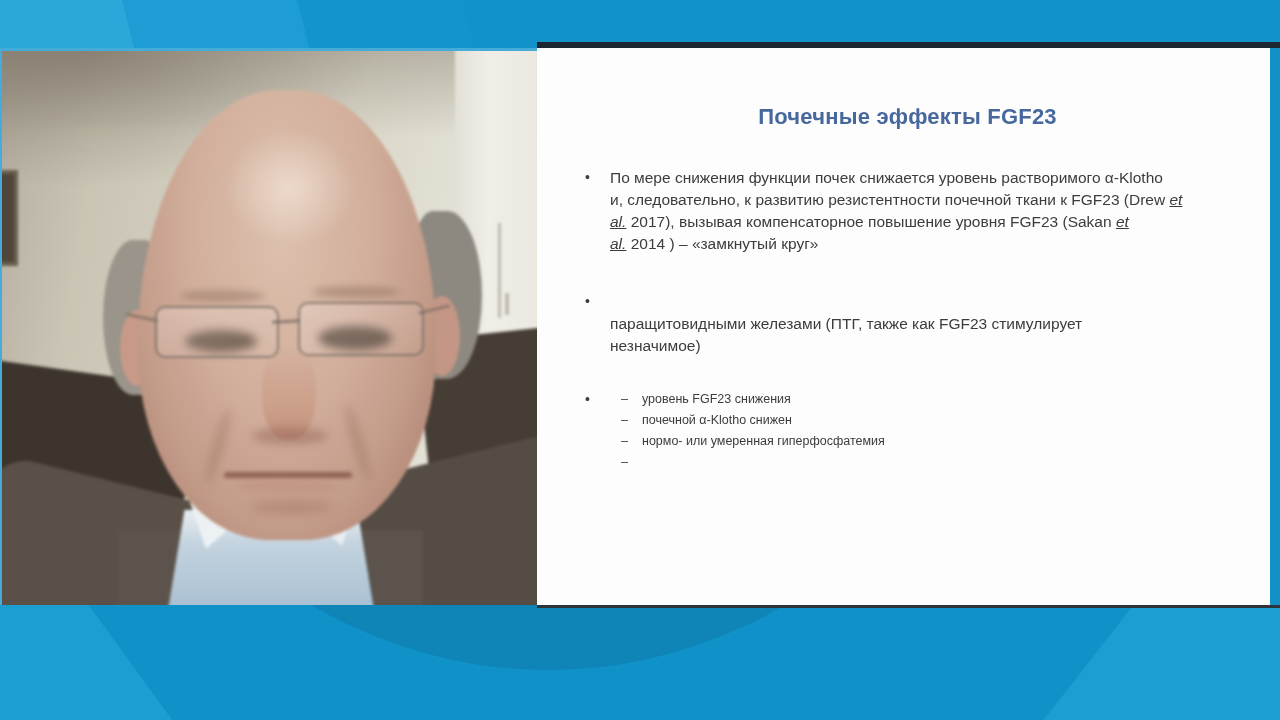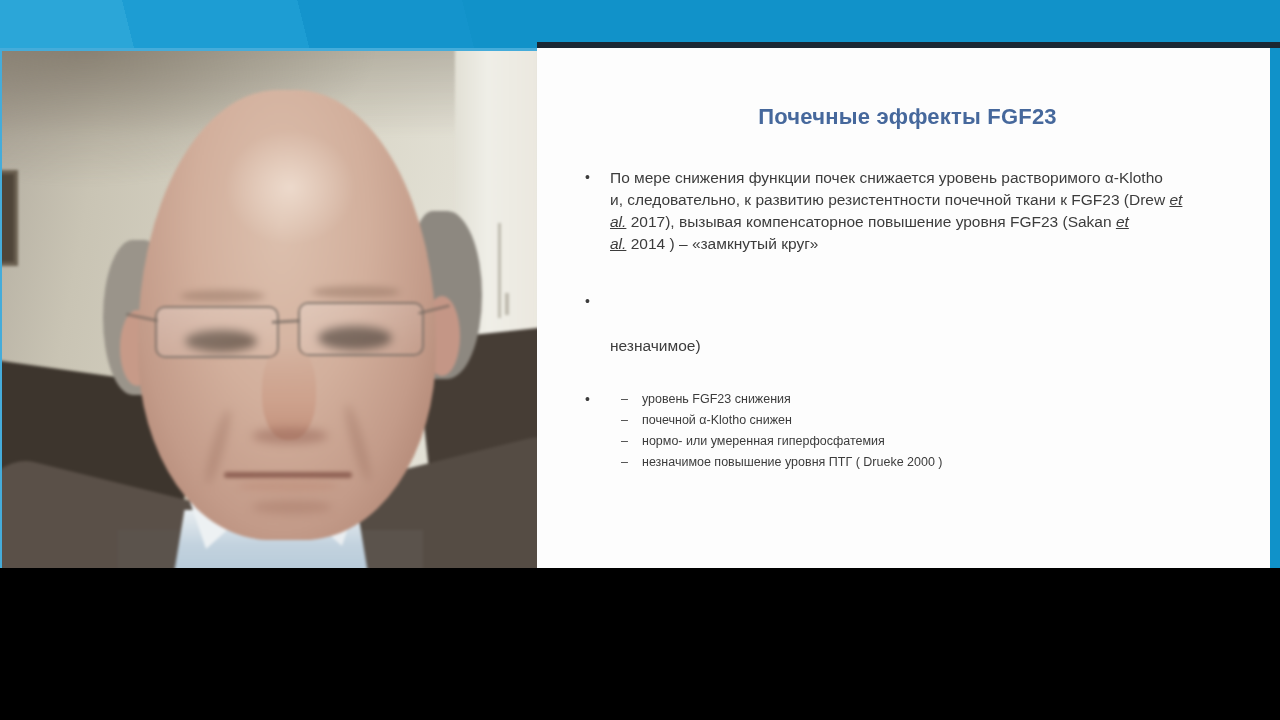--- a/index.html
+++ b/index.html
@@ -1,16 +1,16 @@
 <!DOCTYPE html>
 <html><head>
 <meta charset="utf-8">
 <style>
   html,body{margin:0;padding:0;background:#000;}
-  .stage{position:relative;width:1280px;height:568px;overflow:hidden;
+  .stage{position:relative;width:1280px;height:720px;overflow:hidden;
          background:#1092c9;font-family:"Liberation Sans",sans-serif;}
 
   
   .top-band{position:absolute;left:0;top:0;width:1280px;height:48px;
     background:linear-gradient(76deg,#2ba6d8 0 130px,#1d9dd3 130px 300px,#1494cc 300px 460px,#1192c9 460px);}
   .bottom-area{position:absolute;left:0;top:605px;width:1280px;height:115px;overflow:hidden;}
   .arc-dark{position:absolute;left:28px;top:-1115px;width:1040px;height:1180px;border-radius:50%;
     background:rgba(9,78,115,.20);}
   .corner-bl{position:absolute;left:-140px;bottom:-120px;width:250px;height:330px;
     background:#1fa0d4;transform:rotate(-36deg);opacity:.85;}
@@ -170,28 +170,28 @@
   <div class="navy-bar"></div>
   <div class="slide">
     <h1 class="slide-title">Почечные эффекты FGF23</h1>
     <ul id="bullet-list">
         <li class="bullet b0">
           <span class="marker">•</span>
           <p class="btext"><span>По мере снижения функции почек снижается уровень растворимого α-Klotho</span><br><span>и, следовательно, к развитию резистентности почечной ткани к FGF23 (Drew </span><span class="italic">et</span><br><span class="italic">al.</span><span> 2017), вызывая компенсаторное повышение уровня FGF23 (Sakan </span><span class="italic">et</span><br><span class="italic">al.</span><span> 2014 ) – </span><span class="bold">«замкнутый круг»</span></p>
         </li>
         <li class="bullet b1">
           <span class="marker">•</span>
-          <p class="btext"><br><br><span>незначимое)</span></p>
+          <p class="btext"><br><span>паращитовидными железами (ПТГ, также как FGF23 стимулирует</span><br><span>незначимое)</span></p>
         </li>
         <li class="bullet b2">
           <span class="marker">•</span>
           <ul class="sublist">
             <li class="subitem"><span class="dash">–</span><span>уровень FGF23 снижения</span></li>
             <li class="subitem"><span class="dash">–</span><span>почечной α-Klotho снижен</span></li>
             <li class="subitem"><span class="dash">–</span><span>нормо- или умеренная гиперфосфатемия</span></li>
-            <li class="subitem"><span class="dash">–</span><span>незначимое повышение уровня ПТГ ( Drueke 2000 )</span></li>
+            <li class="subitem"><span class="dash">–</span></li>
           </ul>
         </li>
       </ul>
   </div>
   <div class="slide-bottom-line"></div>
 
 </div>
 
 </body></html>

